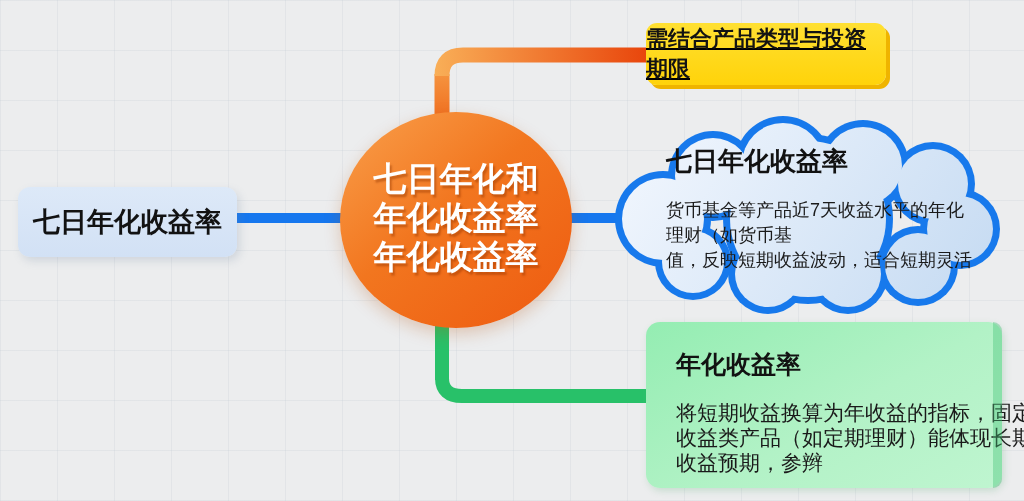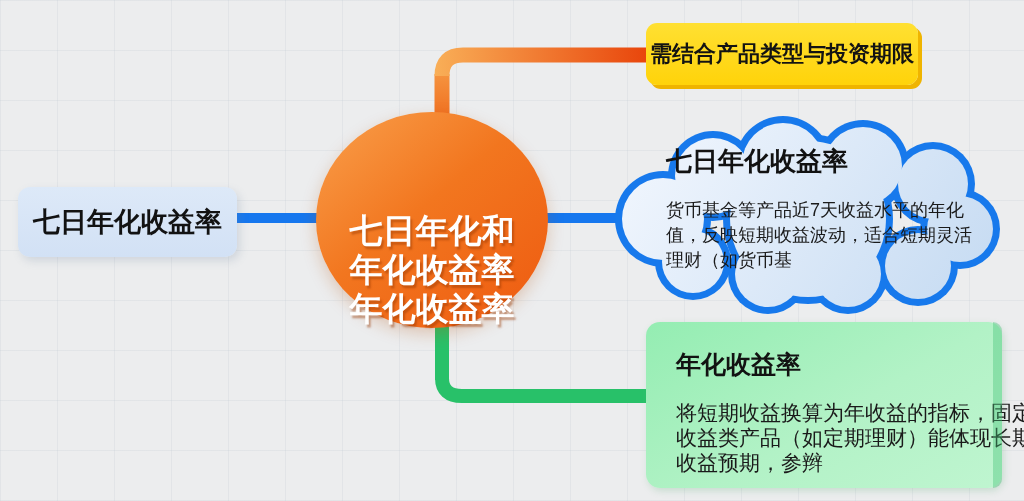--- a/index.html
+++ b/index.html
@@ -24,39 +24,39 @@
     left:18px; top:187px; width:219px; height:70px;
     background:linear-gradient(180deg,#dde9f8 0%,#d2e1f5 100%);
     border-radius:12px;
     box-shadow:3px 4px 8px rgba(110,130,160,.22);
     display:flex; align-items:center; justify-content:center;
   }
   .root-node .lbl { font-size:27px; font-weight:800; color:#121212; }
 
   
   .center-node {
-    left:316px; top:112px; width:232px; height:216px;
+    left:340px; top:112px; width:232px; height:216px;
     border-radius:50%;
     background:linear-gradient(140deg,#f9a04c 0%,#f2761f 45%,#ee5a10 100%);
     box-shadow:0 6px 16px rgba(180,80,10,.25);
-    display:flex; flex-direction:column; align-items:center; justify-content:flex-end;
+    display:flex; flex-direction:column; align-items:center; justify-content:center;font-family:Liberation Mono, monospace;
   }
   .center-node .cline {
     font-size:33px; line-height:39px; font-weight:800; color:#ffffff;
     text-shadow:2px 3px 2px rgba(150,55,0,.45);
     white-space:nowrap;
   }
 
   
   .top-node {
-    left:646px; top:23px; width:272px; height:62px;
+    left:646px; top:23px; width:240px; height:62px;
     background:linear-gradient(180deg,#ffe032 0%,#ffd30a 100%);
     border-radius:11px;
     box-shadow:4px 4px 0 #efb400;
-    display:flex; align-items:center; justify-content:center;
+    display:flex; align-items:center; justify-content:center;text-decoration:underline;
   }
   .top-node .lbl { font-size:22px; font-weight:800; color:#131313; }
 
   
   .cloud-node { left:608px; top:114px; width:400px; height:202px; position:absolute; z-index:2; }
   .cloud-node svg { position:absolute; left:0; top:0; }
   .cloud-title {
     position:absolute; left:58px; top:30px;
     font-size:26px; font-weight:800; color:#121212; white-space:nowrap;
   }
@@ -153,22 +153,22 @@
         <circle cx="352" cy="115" r="33"></circle>
           <circle cx="310" cy="152" r="33"></circle>
         <circle cx="240" cy="160" r="33"></circle>
           <circle cx="160" cy="160" r="33"></circle>
         <circle cx="85" cy="148" r="31"></circle>
       </g>
     </svg>
     <div class="cloud-title">七日年化收益率</div>
     <div class="cloud-body">
       <div class="bline">货币基金等产品近7天收益水平的年化</div>
+      <div class="bline">理财（如货币基</div>
       <div class="bline">值，反映短期收益波动，适合短期灵活</div>
-      <div class="bline">理财（如货币基</div>
     </div>
   </div>
 
   <div class="node bottom-node">
     <div class="bottom-title">年化收益率</div>
     <div class="bottom-body">
       <div class="bline">将短期收益换算为年收益的指标，固定</div>
       <div class="bline">收益类产品（如定期理财）能体现长期</div>
       <div class="bline">收益预期，参辫</div>
     </div>

